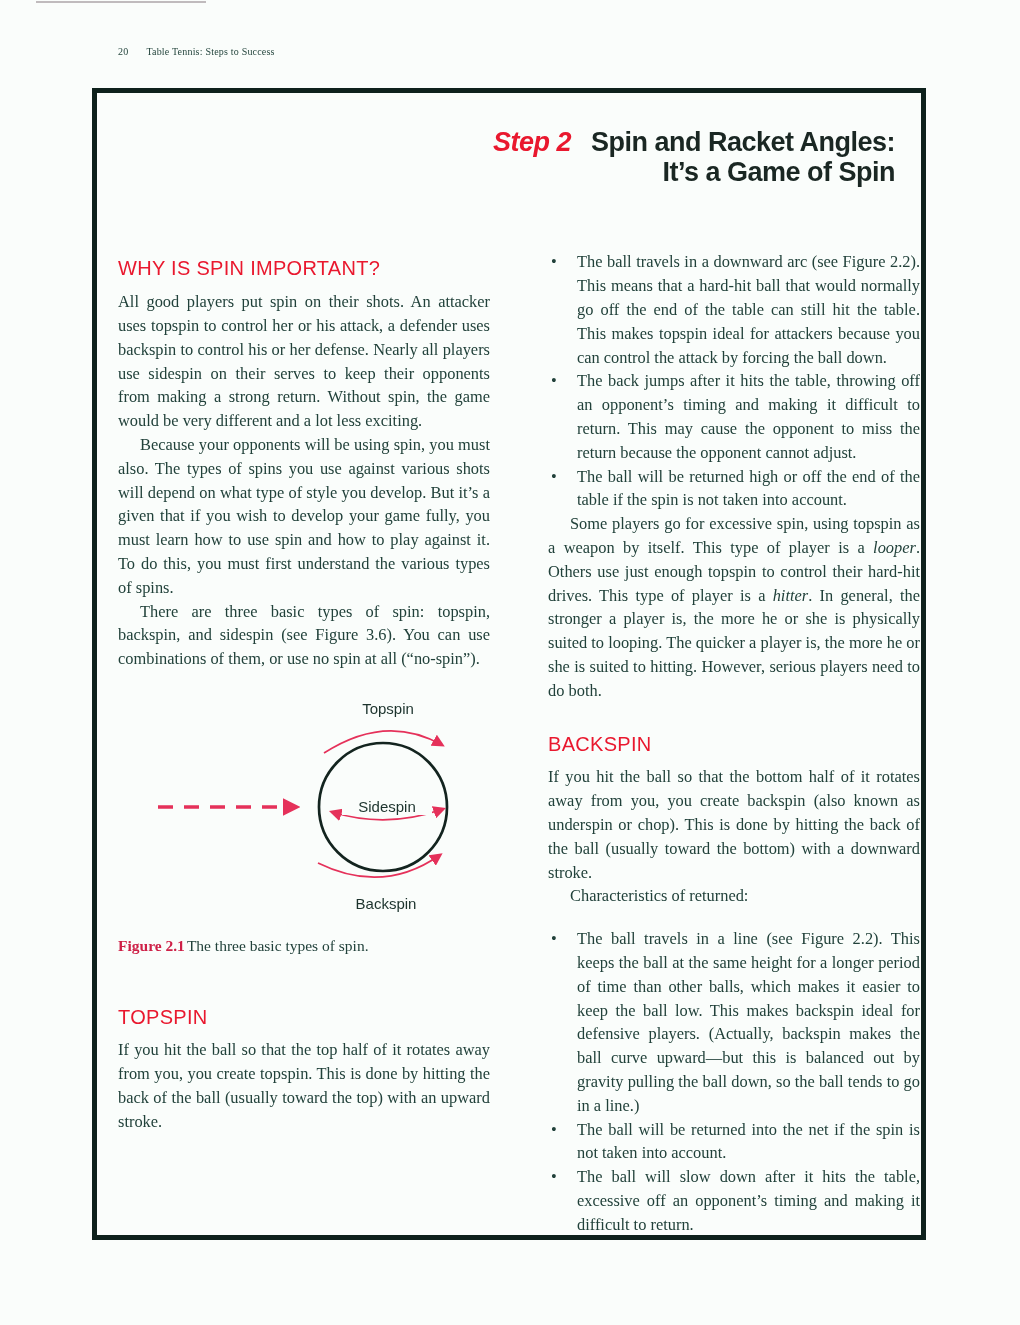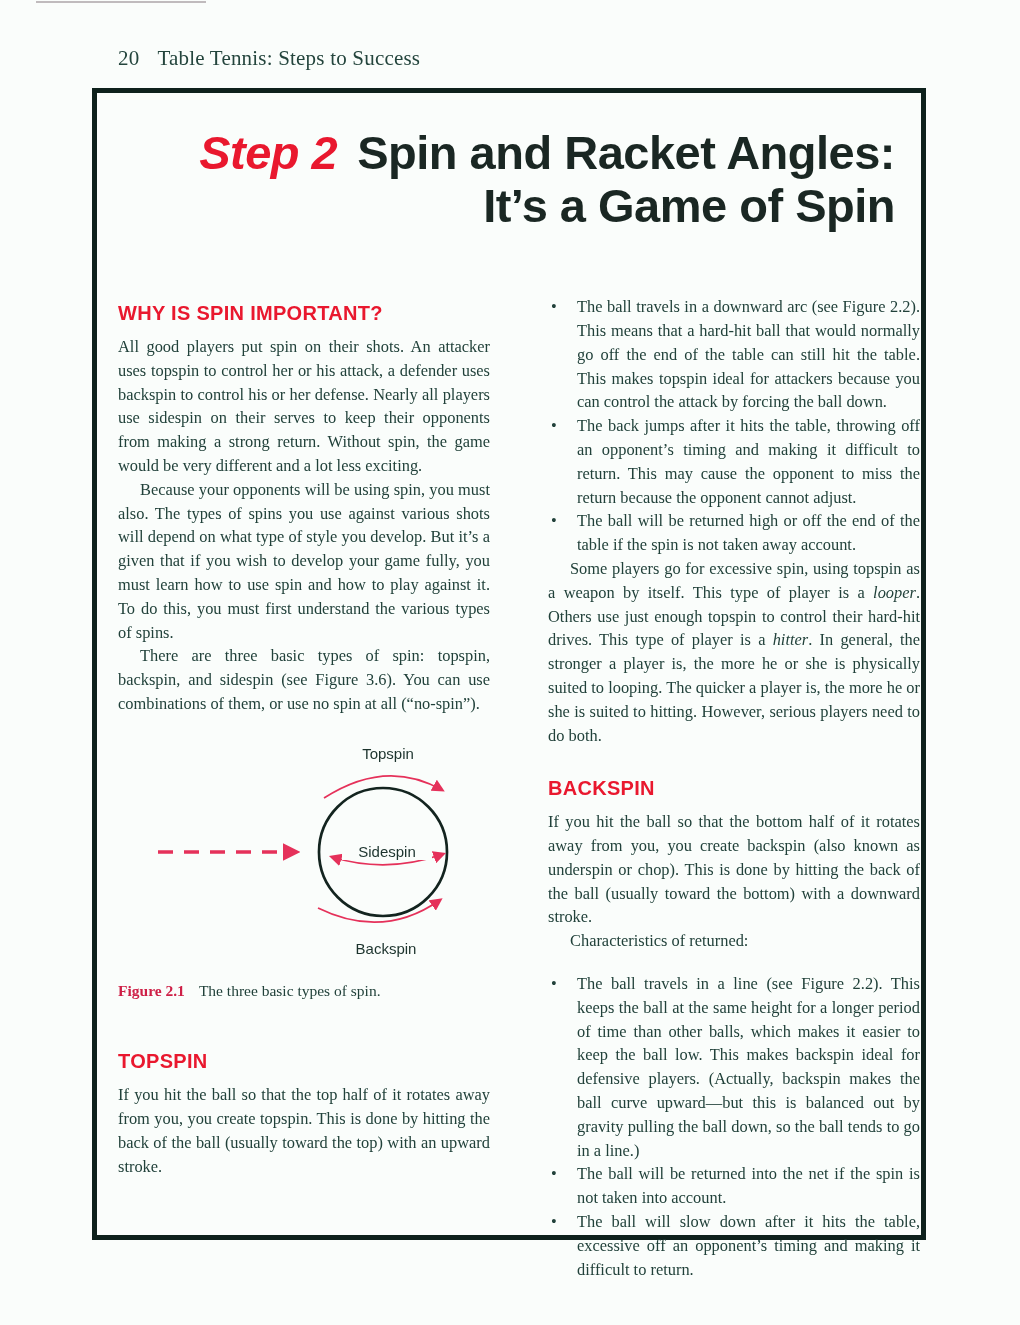--- a/index.html
+++ b/index.html
@@ -18,39 +18,39 @@
     color:var(--ink);
     position:relative;
     overflow:hidden;
   }
   .scan-artifact{
     position:absolute;top:1px;left:36px;width:170px;height:2px;
     background:#7a6a70;opacity:.45;
   }
   .running-head{
     position:absolute;top:46px;left:118px;
-    font-size:21px;letter-spacing:.2px;color:#24453d;
+    font-size:10px;letter-spacing:.2px;color:#24453d;
   }
   .running-head .pagenum{margin-right:18px;}
   .content-box{
     position:absolute;top:88px;left:92px;
     width:824px;height:1142px;
     border:5px solid #0e211c;
     background:var(--paper);
     box-sizing:content-box;
   }
   .title-block{
     margin:34px 26px 0 0;
     text-align:right;
     font-family:"Liberation Sans", sans-serif;
     font-weight:bold;
     color:#1a2723;
     line-height:1.12;
   }
-  .title-line1,.title-line2{font-size:47px;letter-spacing:-0.5px;}
+  .title-line1,.title-line2{font-size:27px;letter-spacing:-0.5px;}
   .step-label{
     color:var(--red);
     font-style:italic;
     margin-right:20px;
     letter-spacing:-0.5px;
   }
   .columns{
     display:flex;
     margin:44px 0 0 21px;
     gap:58px;
@@ -58,21 +58,21 @@
   .col{
     width:372px;
     font-size:16.4px;
     line-height:23.8px;
     text-align:justify;
   }
   .col p{margin:0;}
   p.indent{text-indent:22px;}
   .section-heading{
     font-family:"Liberation Sans", sans-serif;
-    font-weight:bold;
+    font-weight:normal;
     color:var(--red);
     font-size:20px;
     letter-spacing:.3px;
     text-align:left;
     margin:26px 0 9px 0;
   }
   .char-intro{margin-top:0;}
   ul.bullets{
     list-style:none;
     margin:19px 0 0 0;
@@ -81,21 +81,21 @@
   ul.bullets li{display:flex;margin:0;}
   .bullet-glyph{flex:none;width:26px;padding-left:3px;}
   .bullet-text{flex:1;text-align:justify;}
   .mid-para{margin-top:20px;}
   .figure-diagram{margin-top:24px;}
   .figure-caption{
     margin-top:12px;
     font-size:15.5px;
     text-align:left;
   }
-  .caption-label{color:var(--caption-red);font-weight:bold;margin-right:14px;}
+  .caption-label{color:var(--caption-red);font-weight:bold;margin-right:2px;}
   .topspin-para{margin-top:0;font-family:Liberation Serif, serif;}
   .ital{font-style:italic;}
   svg text{
     font-family:"Liberation Sans", sans-serif;
     font-size:15px;
     fill:#1c332d;
   }
 </style>
 </head>
 <body>
@@ -166,21 +166,21 @@
         <li>
           <span class="bullet-glyph">•</span>
           <span class="bullet-text">The ball travels in a downward arc (see Figure 2.2). This means that a hard-hit ball that would normally go off the end of the table can still hit the table. This makes topspin ideal for attackers because you can control the attack by forcing the ball down.</span>
         </li>
         <li>
           <span class="bullet-glyph">•</span>
           <span class="bullet-text">The back jumps after it hits the table, throwing off an opponent’s timing and making it difficult to return. This may cause the opponent to miss the return because the opponent cannot adjust.</span>
         </li>
         <li>
           <span class="bullet-glyph">•</span>
-          <span class="bullet-text">The ball will be returned high or off the end of the table if the spin is not taken away account.</span>
+          <span class="bullet-text">The ball will be returned high or off the end of the table if the spin is not taken into account.</span>
         </li>
       </ul>
 
       <p class="indent mid-para"><span>Some players go for excessive spin, using topspin as a weapon by itself. This type of player is a </span><span class="ital">looper</span><span>. Others use just enough topspin to control their hard-hit drives. This type of player is a </span><span class="ital">hitter</span><span>. In general, the stronger a player is, the more he or she is physically suited to looping. The quicker a player is, the more he or she is suited to hitting. However, serious players need to do both.</span></p>
 
       <div class="section-heading" style="margin-top:30px;">BACKSPIN</div>
       <p>If you hit the ball so that the bottom half of it rotates away from you, you create backspin (also known as underspin or chop). This is done by hitting the back of the ball (usually toward the bottom) with a downward stroke.</p>
       <p class="indent">Characteristics of returned:</p>
 
       <ul class="bullets">

